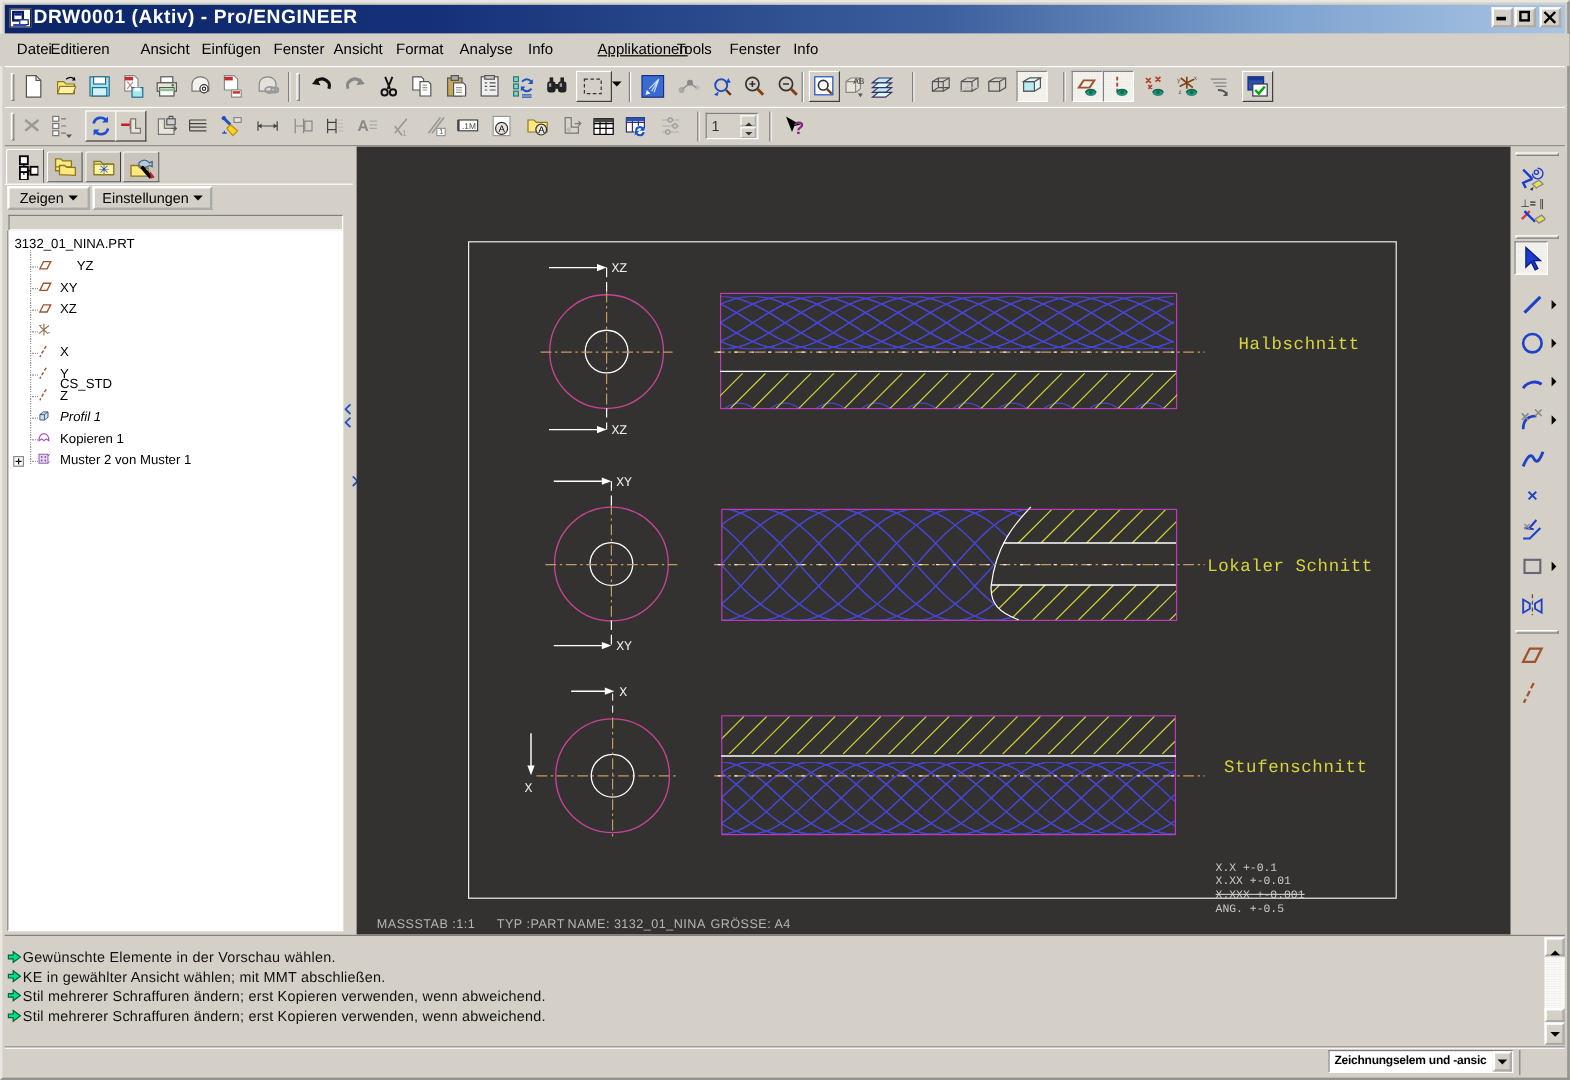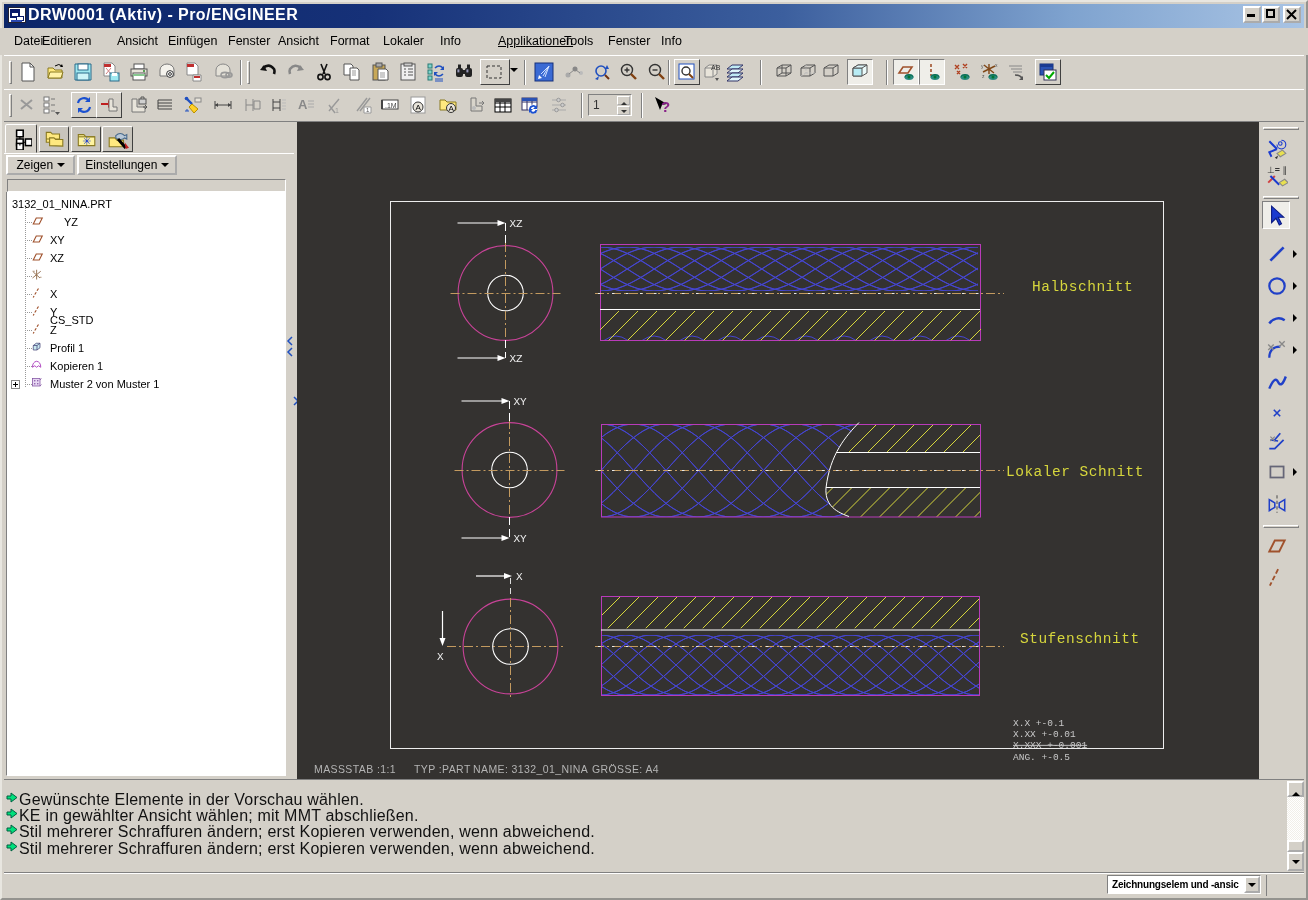--- a/index.html
+++ b/index.html
@@ -7,21 +7,21 @@
 .tb-btn{position:absolute;width:26px;height:26px;display:flex;align-items:center;justify-content:center;}
 .frame-up{border:1px solid;border-color:#fff #404040 #404040 #fff;background:#d4d0c8;}
 .frame-press{border:1px solid;border-color:#808080 #fff #fff #808080;background:#efeee9;
  background-image:radial-gradient(#ffffff 28%,transparent 30%);background-size:2px 2px;}
 .sep-v{position:absolute;width:2px;border-left:1px solid #808080;border-right:1px solid #fff;}
 .grip-v{position:absolute;width:3px;border:1px solid;border-color:#fff #808080 #808080 #fff;}
 .grip-h{position:absolute;height:3px;border:1px solid;border-color:#fff #808080 #808080 #fff;}
 .menu-item{position:absolute;top:6px;font-size:12.5px;color:#000;}
 .btn3d{position:absolute;border:2px outset #fff;background:#d4d0c8;}
 .tree-txt{position:absolute;font-size:11px;color:#000;white-space:nowrap;}
-.msg{position:absolute;font-size:16px;color:#111;white-space:nowrap;letter-spacing:0.2px;}
+.msg{position:absolute;font-size:12px;color:#111;white-space:nowrap;letter-spacing:0.2px;}
 </style>
 </head><body>
 <div class="abs" style="left:0;top:0;width:1308px;height:900px;background:#d4d0c8;border:2px outset #e8e6e0;"></div>
 <div class="abs" style="left:4px;top:4px;width:1300px;height:24px;background:linear-gradient(90deg,#0b2568 0%,#163178 28%,#3c5f9e 60%,#7fa3cf 82%,#a9c4e4 100%);"></div>
 <div class="abs" style="left:8px;top:7px;width:18px;height:16px;background:#fff;border:1px solid #223;">
 <div class="abs" style="left:1px;top:1px;width:10px;height:9px;border:2px solid #0a1a6a;"></div>
 <div class="abs" style="left:3px;top:3px;width:6px;height:2px;background:#0a1a6a;"></div>
 <div class="abs" style="left:7px;top:8px;width:8px;height:5px;background:#fff;border:1px solid #0a1a6a;"></div>
 <div class="abs" style="left:2px;top:12px;width:11px;height:1.5px;background:#2a48b0;"></div>
 </div>
@@ -35,21 +35,21 @@
     <path d="M1,1 L10,10 M10,1 L1,10" stroke="#000" stroke-width="2"></path>
   </svg>
 <div class="abs" style="left:0px;top:28px;width:1308px;height:27px;background:#d4d0c8;">
     <span class="menu-item" style="left:14px;">Datei</span>
     <span class="menu-item" style="left:42px;">Editieren</span>
     <span class="menu-item" style="left:117px;">Ansicht</span>
     <span class="menu-item" style="left:168px;">Einfügen</span>
     <span class="menu-item" style="left:228px;">Fenster</span>
     <span class="menu-item" style="left:278px;">Ansicht</span>
     <span class="menu-item" style="left:330px;">Format</span>
-    <span class="menu-item" style="left:383px;">Lokaler</span>
+    <span class="menu-item" style="left:383px;">Analyse</span>
     <span class="menu-item" style="left:440px;">Info</span>
     <span class="menu-item" style="left:498px;text-decoration:underline;">Applikationen</span>
     <span class="menu-item" style="left:564px;">Tools</span>
     <span class="menu-item" style="left:608px;">Fenster</span>
     <span class="menu-item" style="left:661px;">Info</span>
   </div>
 <div class="abs" style="left:4px;top:55px;width:1300px;height:34px;background:#d4d0c8;border-top:1px solid #fff;"></div>
 <div class="abs" style="left:4px;top:89px;width:1300px;height:33px;background:#d4d0c8;border-top:1px solid #fff;border-bottom:1px solid #808080;"></div>
 <div class="tb-btn" style="left:15px;top:59px;width:26px;height:26px;">
     <svg width="20" height="20" viewBox="0 0 20 20">
@@ -568,21 +568,21 @@
 <div class="abs" style="left:25px;top:330px;width:7px;height:1px;background:repeating-linear-gradient(90deg,#999 0 1px,transparent 1px 2px);"></div>
 <div class="abs" style="left:31px;top:323px;width:15px;height:15px;"><svg width="15" height="15" viewBox="0 0 20 20">
       <path d="M10 2 l-2 3 M7 7 l-2 3 M4 12 l-1 2" stroke="#a0522d" stroke-width="1.6"></path>
     </svg></div>
 <div class="tree-txt" style="left:50px;top:324px;">Z</div>
 <div class="abs" style="left:25px;top:348px;width:7px;height:1px;background:repeating-linear-gradient(90deg,#999 0 1px,transparent 1px 2px);"></div>
 <div class="abs" style="left:31px;top:341px;width:15px;height:15px;"><svg width="15" height="15" viewBox="0 0 20 20">
       <path d="M3 6 l4 -3 h5 v6 l-4 3 h-5 z" fill="#c8e8f0" stroke="#447"></path>
       <path d="M3 6 h5 v6 M8 6 l4 -3" fill="none" stroke="#447"></path>
     </svg></div>
-<div class="tree-txt" style="left:50px;top:342px;">Profil 1</div>
+<div class="tree-txt" style="left:50px;top:342px;font-style:italic;">Profil 1</div>
 <div class="abs" style="left:25px;top:366px;width:7px;height:1px;background:repeating-linear-gradient(90deg,#999 0 1px,transparent 1px 2px);"></div>
 <div class="abs" style="left:31px;top:359px;width:15px;height:15px;"><svg width="15" height="15" viewBox="0 0 20 20">
       <path d="M2 11 q0 -7 5.5 -8 q5.5 1 5.5 8 l-3 -2 -2.5 2 -2.5 -2 z" fill="none" stroke="#b048c0" stroke-width="1.3"></path>
     </svg></div>
 <div class="tree-txt" style="left:50px;top:360px;">Kopieren 1</div>
 <div class="abs" style="left:25px;top:384px;width:7px;height:1px;background:repeating-linear-gradient(90deg,#999 0 1px,transparent 1px 2px);"></div>
 <div class="abs" style="left:31px;top:377px;width:15px;height:15px;"><svg width="15" height="15" viewBox="0 0 20 20">
       <rect x="2" y="2" width="10" height="10" fill="#e8d8f4" stroke="#8050a0"></rect>
       <circle cx="5" cy="5" r="1" fill="#8050a0"></circle>
       <circle cx="9" cy="5" r="1" fill="#8050a0"></circle>

